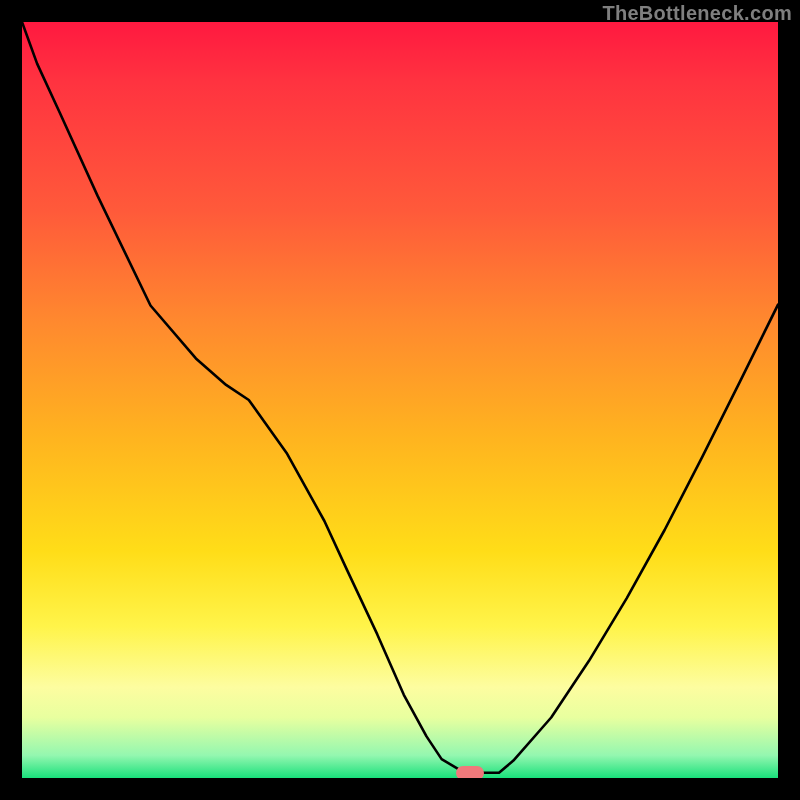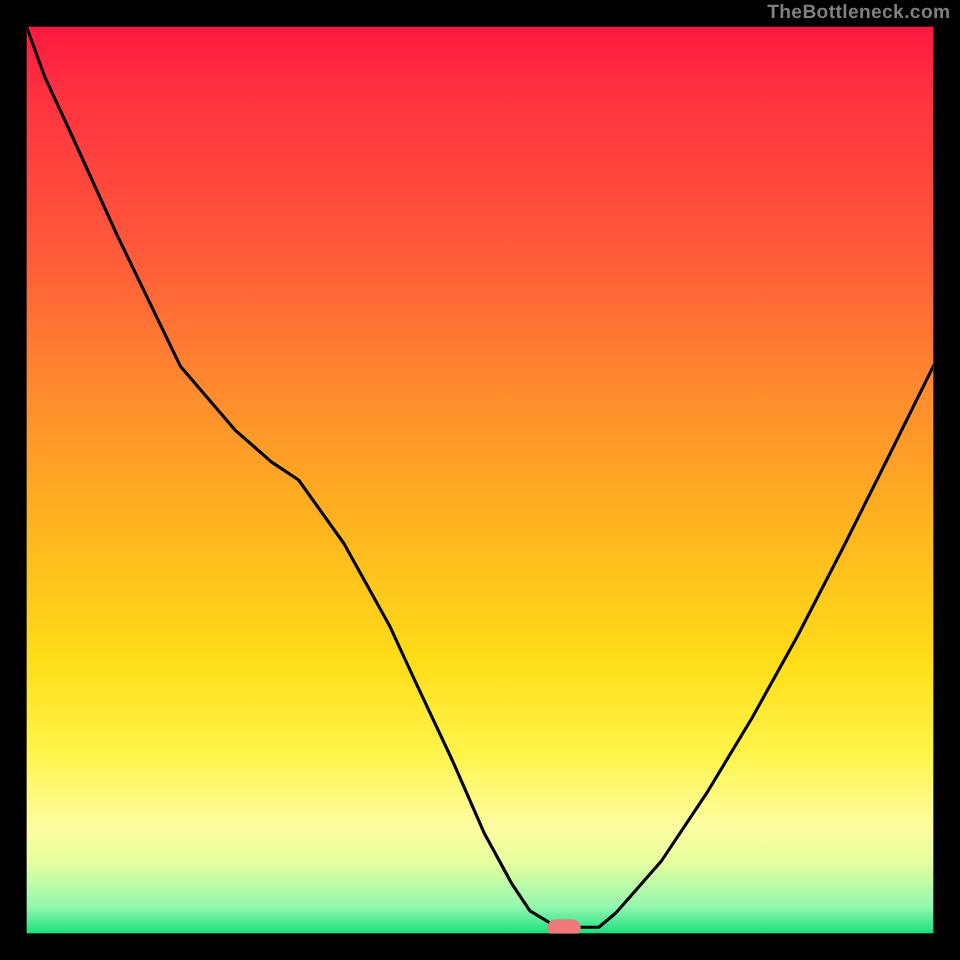--- a/index.html
+++ b/index.html
@@ -58,21 +58,21 @@
     width: 28px;
     height: 14px;
     background: #f0797b;
     border-radius: 7px;
   }
   .watermark {
     position: absolute;
     top: 2px;
     right: 8px;
     font-family: Arial, Helvetica, sans-serif;
-    font-size: 16px;
+    font-size: 20px;
     font-weight: bold;
     color: #7f7f7f;
     letter-spacing: 0.3px;
   }
 </style>
 </head>
 <body>
 
 <div class="frame">
   <div class="watermark">TheBottleneck.com</div>

